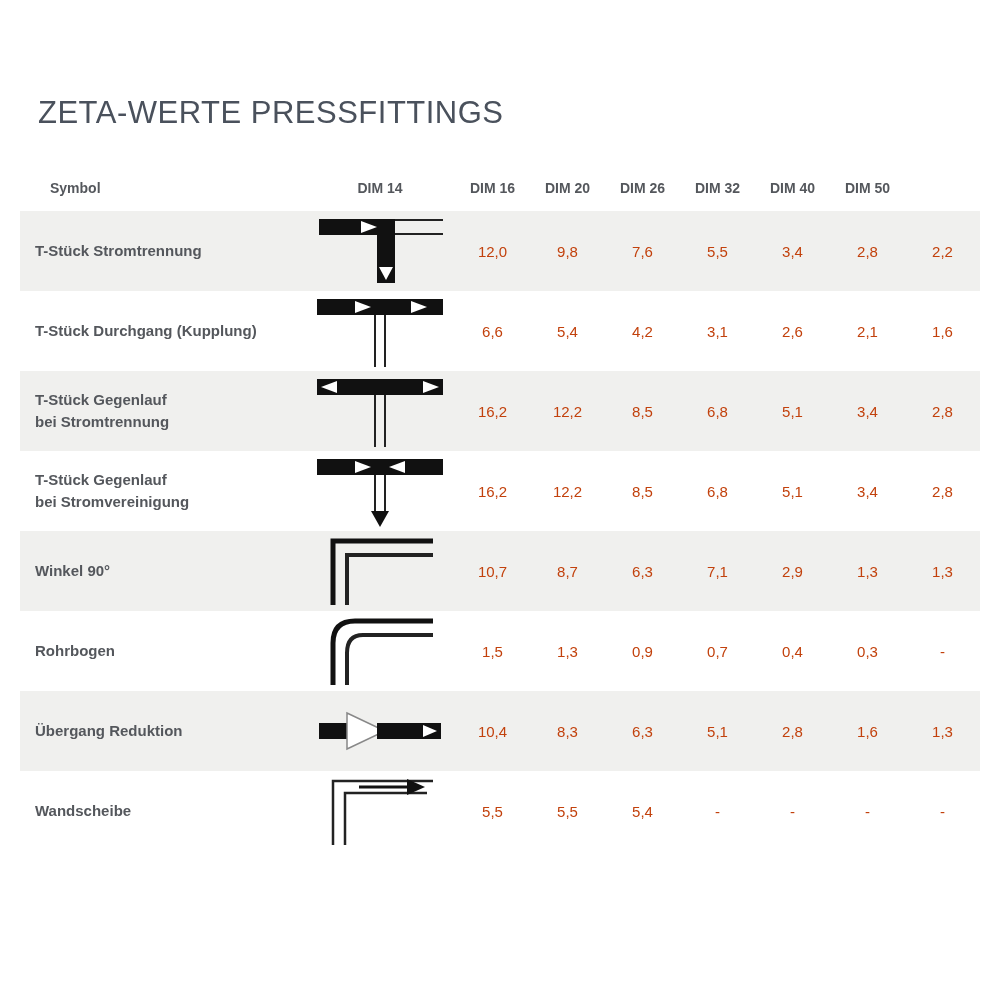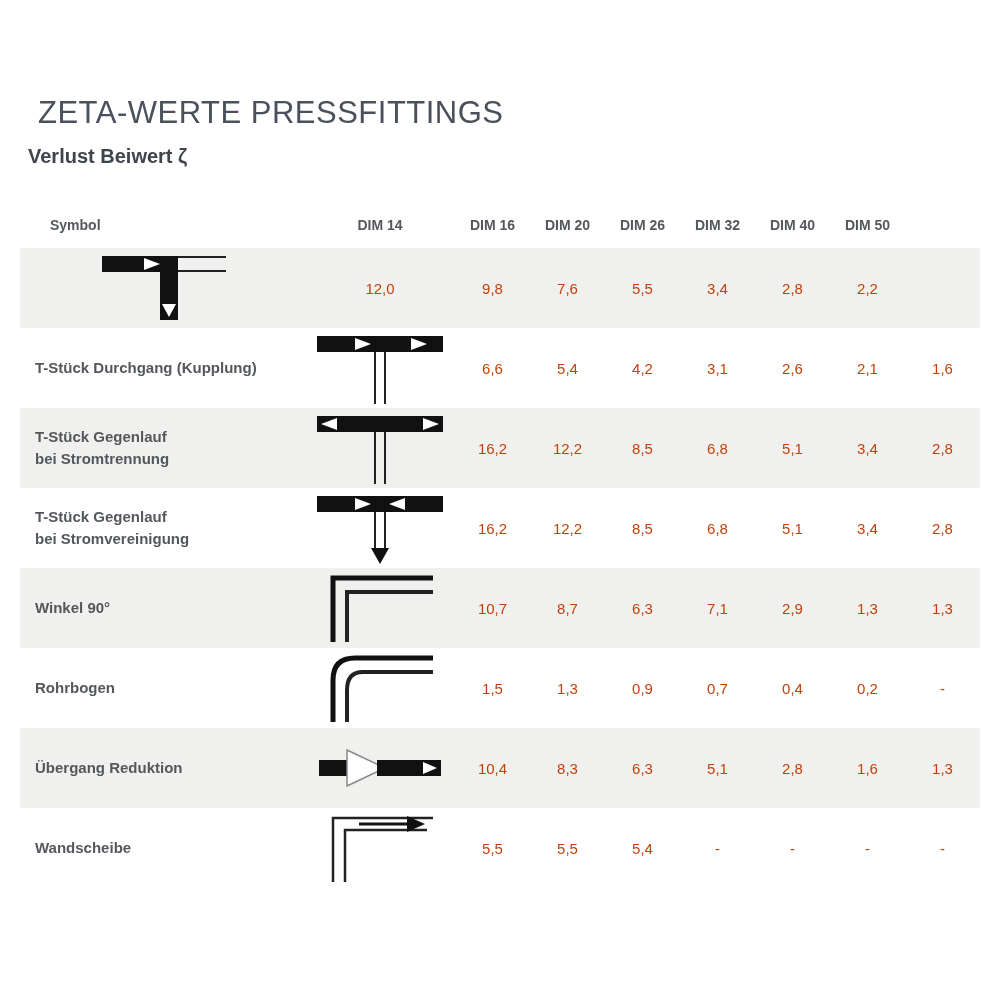--- a/index.html
+++ b/index.html
@@ -70,36 +70,36 @@
     font-weight: 400;
     color: #c2410c;
   }
 </style>
 </head>
 <body>
 
 <div class="page">
 
   <h1 class="title">ZETA-WERTE PRESSFITTINGS</h1>
-  <h2 class="subtitle">Verlust Beiwert ζ</h2>
 
   <div class="zeta-table">
 
     <div class="t-row t-head">
       <div class="hcell h-symbol">Symbol</div>
       <div class="hcell h-dim">DIM 14</div>
       <div class="hcell h-dim">DIM 16</div>
       <div class="hcell h-dim">DIM 20</div>
       <div class="hcell h-dim">DIM 26</div>
       <div class="hcell h-dim">DIM 32</div>
       <div class="hcell h-dim">DIM 40</div>
       <div class="hcell h-dim">DIM 50</div>
     </div>
 
     <div class="t-row t-body-row alt">
+      <div class="cell-name">T-Stück Stromtrennung</div>
       <div class="cell-symbol">
         <svg width="130" height="76" viewBox="0 0 130 76">
           <rect x="4" y="6" width="60" height="16" fill="#111"></rect>
           <polygon points="46,8 62,14 46,20" fill="#fff"></polygon>
           <rect x="62" y="6" width="18" height="64" fill="#111"></rect>
           <polygon points="64,54 78,54 71,67" fill="#fff"></polygon>
           <line x1="80" y1="7" x2="128" y2="7" stroke="#222" stroke-width="2"></line>
           <line x1="80" y1="21" x2="128" y2="21" stroke="#222" stroke-width="2"></line>
         </svg>
       </div>
@@ -198,21 +198,21 @@
         <svg width="130" height="76" viewBox="0 0 130 76">
           <path d="M118,8 L40,8 Q18,8 18,30 L18,72" fill="none" stroke="#111" stroke-width="5"></path>
           <path d="M118,22 L48,22 Q32,22 32,40 L32,72" fill="none" stroke="#222" stroke-width="4"></path>
         </svg>
       </div>
       <div class="cell-value">1,5</div>
       <div class="cell-value">1,3</div>
       <div class="cell-value">0,9</div>
       <div class="cell-value">0,7</div>
       <div class="cell-value">0,4</div>
-      <div class="cell-value">0,2</div>
+      <div class="cell-value">0,3</div>
       <div class="cell-value">-</div>
     </div>
 
     <div class="t-row t-body-row alt">
       <div class="cell-name">Übergang Reduktion</div>
       <div class="cell-symbol">
         <svg width="130" height="76" viewBox="0 0 130 76">
           <rect x="4" y="30" width="30" height="16" fill="#111"></rect>
           <polygon points="32,20 32,56 70,38" fill="#fff" stroke="#888" stroke-width="1.5"></polygon>
           <rect x="62" y="30" width="64" height="16" fill="#111"></rect>

